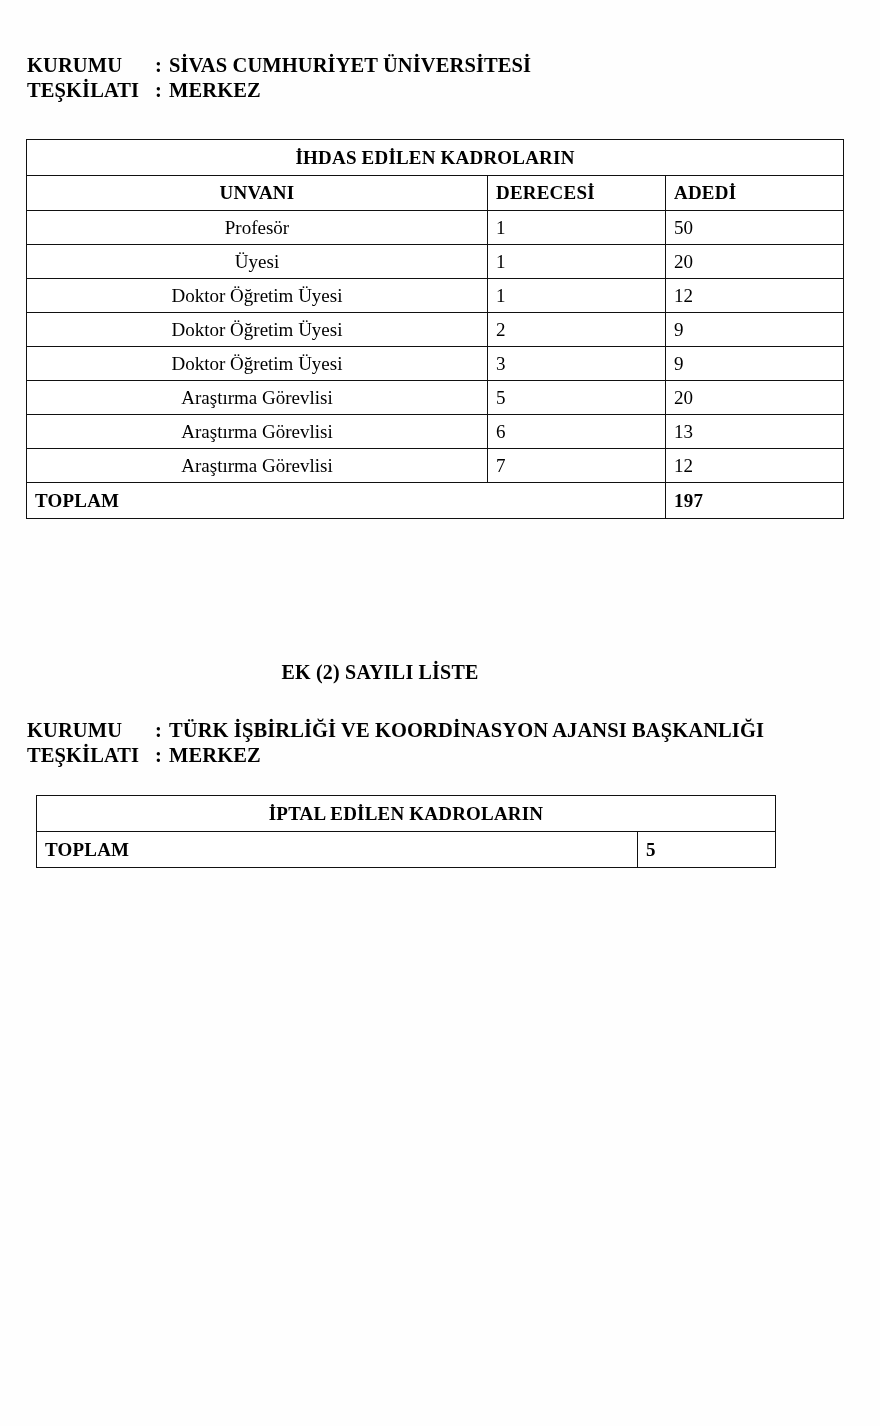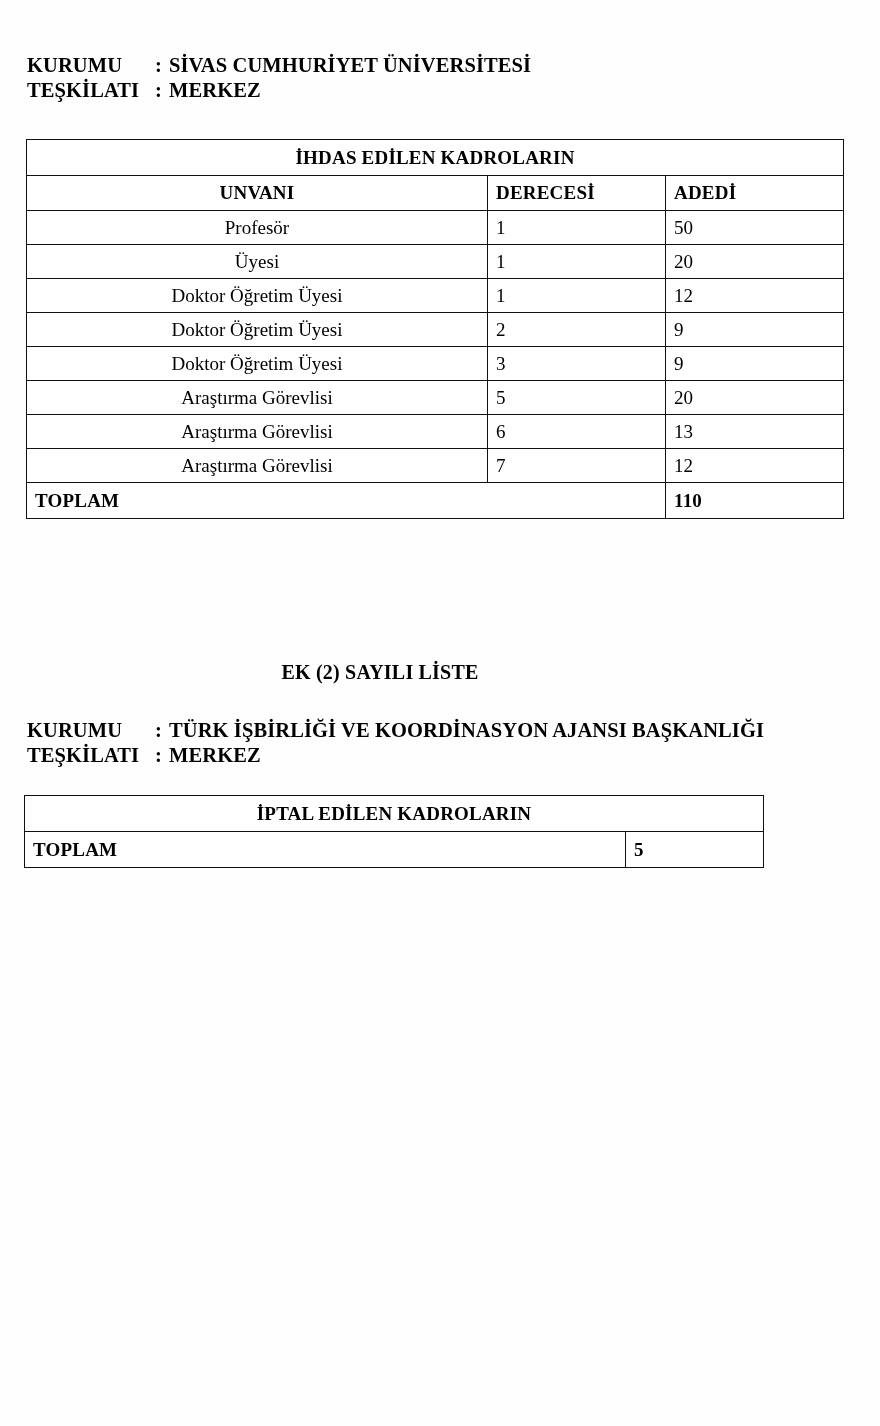--- a/index.html
+++ b/index.html
@@ -86,21 +86,21 @@
     top: 130px;
     width: 817px;
     margin-top: 9px;
   }
   #table-ihdas .c-unvani   { width: 461px; }
   #table-ihdas .c-derecesi { width: 178px; }
   #table-ihdas .c-adedi    { width: 178px; }
 
   
   #table-iptal {
-    left: 24px;
+    left: 36px;
     top: 795px;
     width: 739px;
   }
   #table-iptal .c-sinifi   { width: 86px; }
   #table-iptal .c-unvani   { width: 362px; }
   #table-iptal .c-derecesi { width: 153px; }
   #table-iptal .c-adedi    { width: 138px; }
 
   .row-title td {
     text-align: center;
@@ -199,21 +199,21 @@
         <td class="ta-center">13</td>
       </tr>
       <tr class="row-data">
         <td class="ta-left">Araştırma Görevlisi</td>
         <td class="ta-center">7</td>
         <td class="ta-center">12</td>
       </tr>
 
       <tr class="row-total">
         <td class="ta-center" colspan="2">TOPLAM</td>
-        <td class="ta-center">110</td>
+        <td class="ta-center">197</td>
       </tr>
     </tbody>
   </table>
 
   <div class="section-title" id="ek-title">EK (2) SAYILI LİSTE</div>
 
   <div class="org-block" id="org-block-2">
     <div class="org-row">
       <span class="org-label">KURUMU</span>
       <span class="org-sep">:</span>

